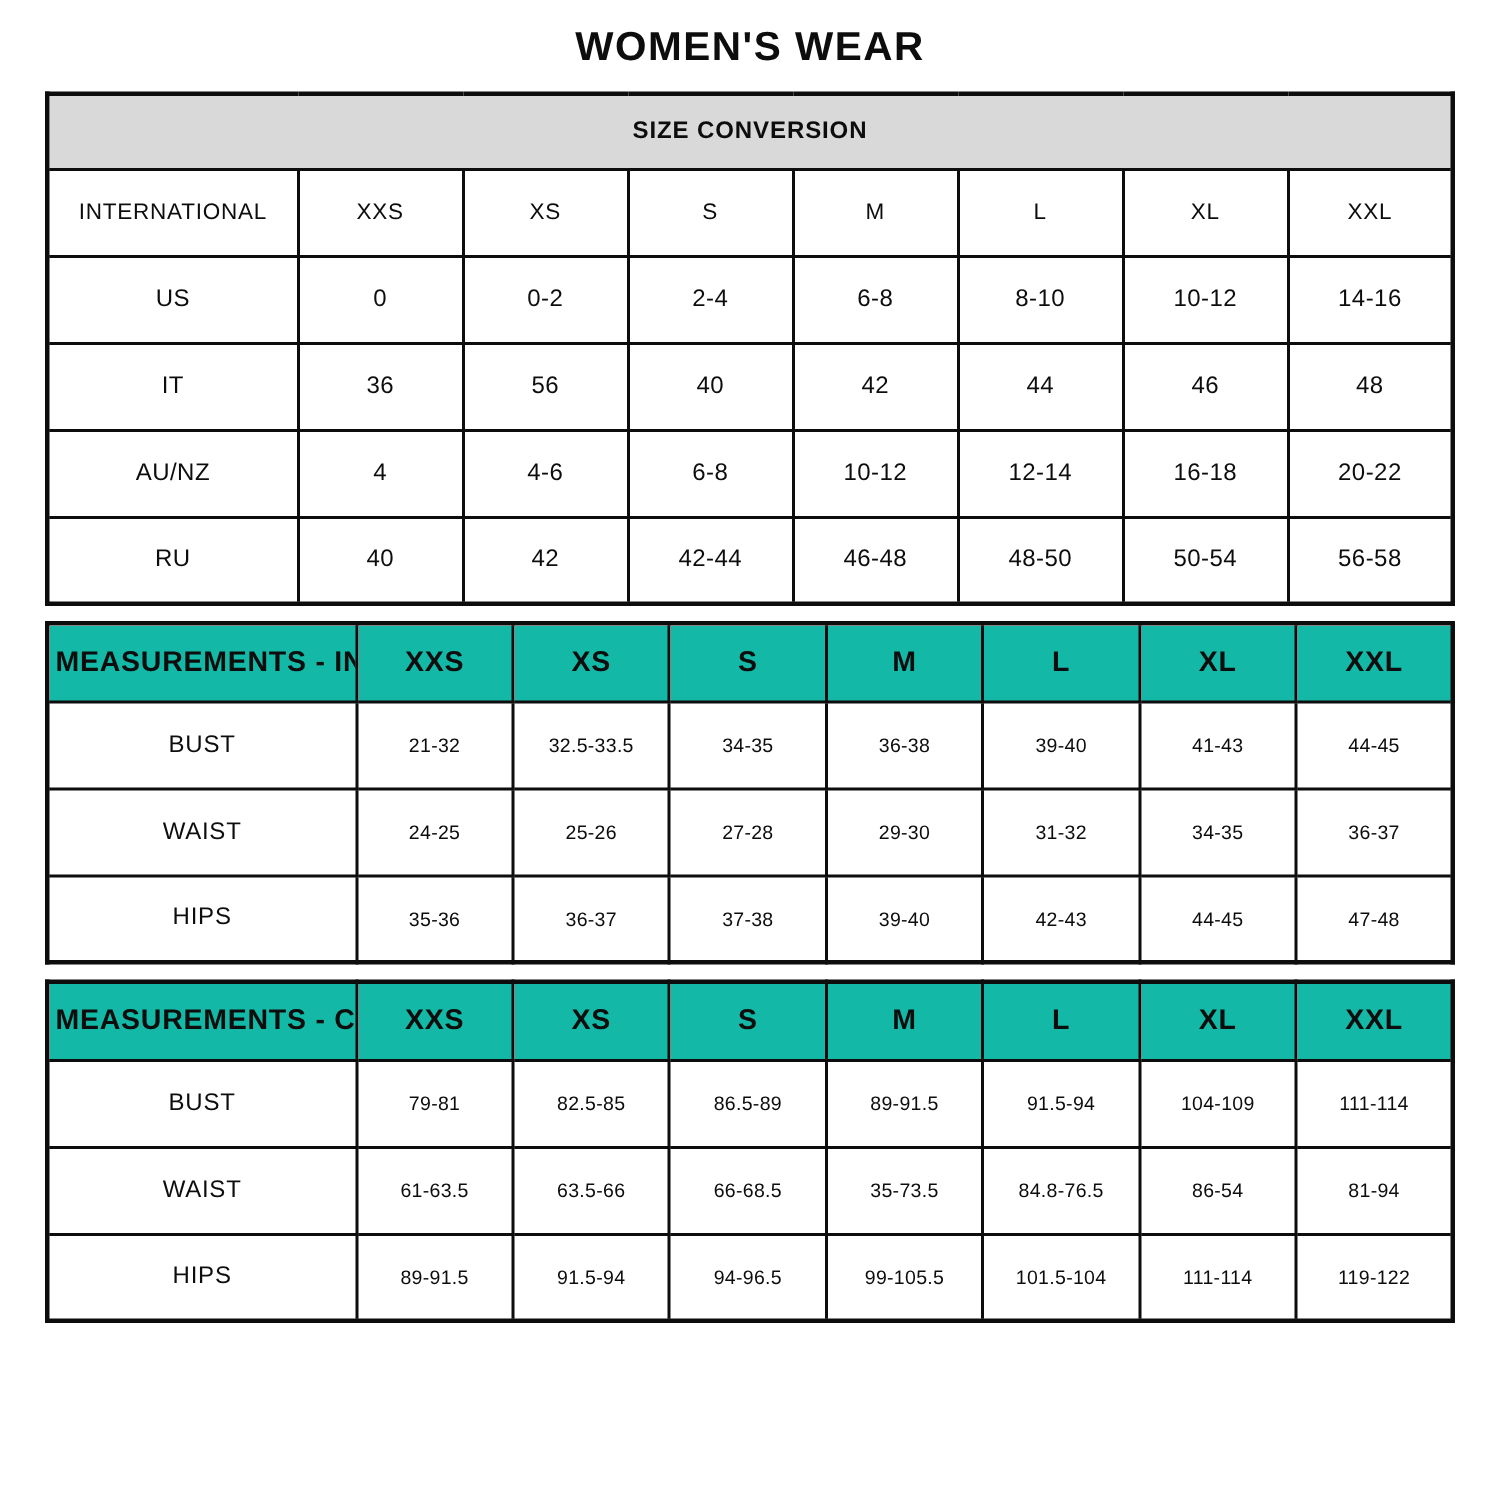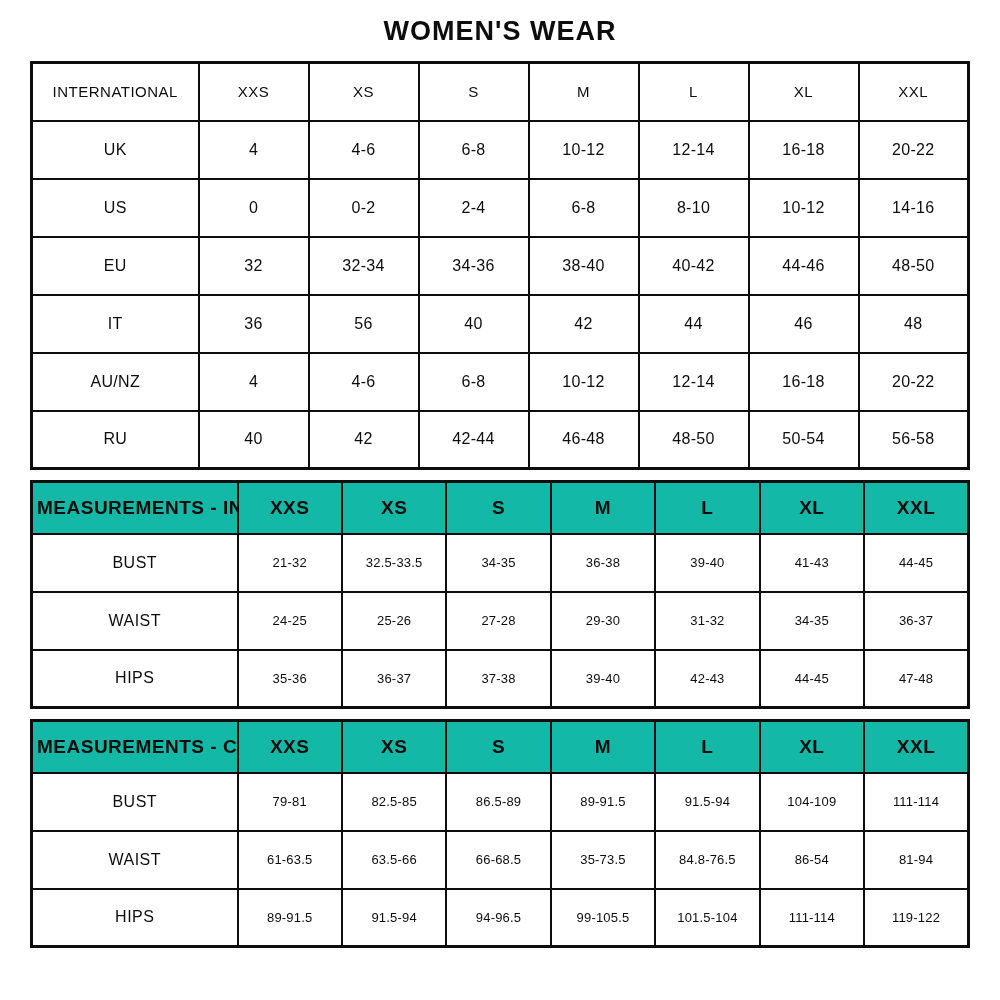--- a/index.html
+++ b/index.html
@@ -66,60 +66,43 @@
 <div class="page">
 
   <div class="page-title">WOMEN'S WEAR</div>
 
   <table id="size-conversion">
     <colgroup>
       <col style="width:167px">
       <col span="7">
     </colgroup>
     <tbody>
+      <tr>
+        <td class="band-header" colspan="8">SIZE CONVERSION</td>
+      </tr>
 
     <tr class="col-head">
           <td>INTERNATIONAL</td>
           <td>XXS</td>
           <td>XS</td>
           <td>S</td>
           <td>M</td>
           <td>L</td>
           <td>XL</td>
           <td>XXL</td>
         </tr>
         <tr>
-          <td>UK</td>
-          <td>4</td>
-          <td>4-6</td>
-          <td>6-8</td>
-          <td>10-12</td>
-          <td>12-14</td>
-          <td>16-18</td>
-          <td>20-22</td>
-        </tr>
-        <tr>
           <td>US</td>
           <td>0</td>
           <td>0-2</td>
           <td>2-4</td>
           <td>6-8</td>
           <td>8-10</td>
           <td>10-12</td>
           <td>14-16</td>
-        </tr>
-        <tr>
-          <td>EU</td>
-          <td>32</td>
-          <td>32-34</td>
-          <td>34-36</td>
-          <td>38-40</td>
-          <td>40-42</td>
-          <td>44-46</td>
-          <td>48-50</td>
         </tr>
         <tr>
           <td>IT</td>
           <td>36</td>
           <td>56</td>
           <td>40</td>
           <td>42</td>
           <td>44</td>
           <td>46</td>
           <td>48</td>

